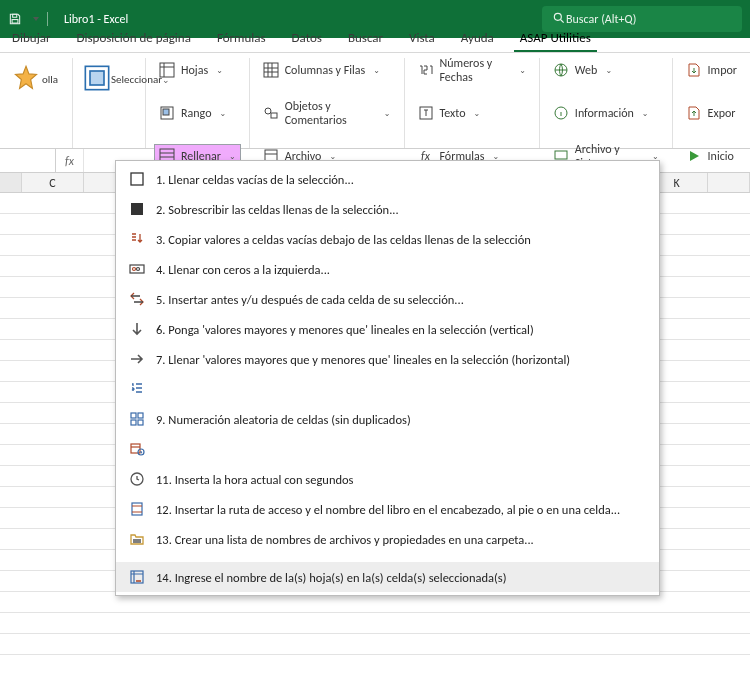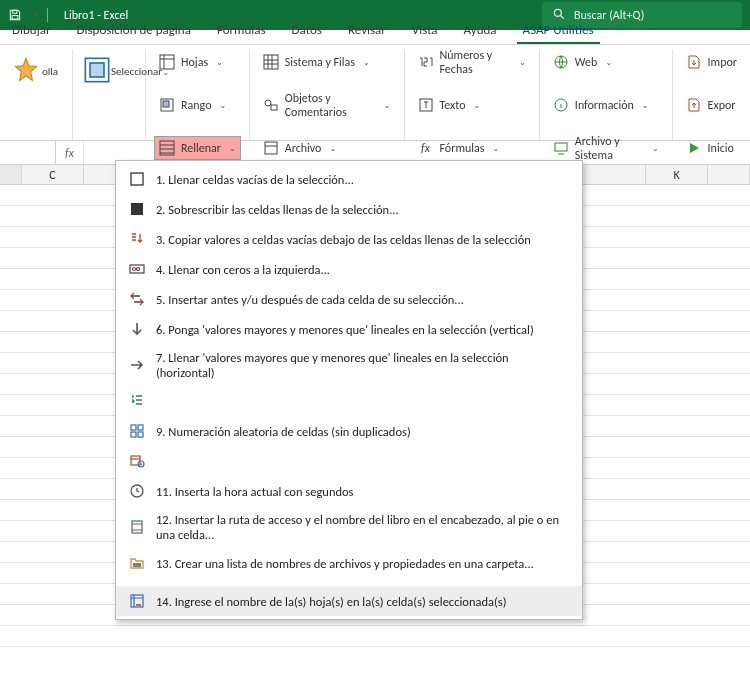--- a/index.html
+++ b/index.html
@@ -1,56 +1,56 @@
 <!DOCTYPE html>
 <html><head>
   <meta charset="utf-8">
   <style>
     * { margin:0; padding:0; box-sizing:border-box; }
     body { font-family:"Segoe UI","Calibri",sans-serif; font-size:12px; background:#fff; width:750px; height:678px; overflow:hidden; position:relative; }
 
-    .titlebar { background:#0f7038; height:30px; display:flex; align-items:center; color:#fff; padding:0 8px;text-align:right; }
+    .titlebar { background:#0f7038; height:38px; display:flex; align-items:center; color:#fff; padding:0 8px;text-align:right; }
     .tb-left  { display:flex; align-items:center; gap:8px; }
     .tb-icon  { width:14px; height:14px; display:flex; align-items:center; justify-content:center; opacity:.9; }
     .tb-icon svg { width:100%; height:100%; }
     .title    { margin-left:8px; font-size:12px; }
-    .searchbox { margin-left:auto; background:#1a8546; border-radius:4px; height:26px; min-width:200px; display:flex; align-items:center; padding:0 10px; gap:8px; color:#e7f3ea; }
+    .searchbox { margin-left:auto; background:#1a8546; border-radius:4px; height:26px; min-width:200px; display:flex; align-items:center; padding:0 10px; color:#e7f3ea; }
     .searchbox svg { width:14px; height:14px; }
     .searchtxt { font-size:12px; }
 
     .tabbar { border-bottom:1px solid #d8d8d8; height:15px; display:flex; align-items:flex-end; padding:0 6px; gap:14px; font-size:13px; }
     .tab { padding:6px 6px 7px; color:#3a3a3a; cursor:pointer; }
-    .tab.active { color:#0c4a6e; border-bottom:2px solid #0f7038; padding-bottom:5px; font-weight:400; }
+    .tab.active { color:#000000; border-bottom:2px solid #0f7038; padding-bottom:5px; font-weight:400; }
 
     .ribbon { height:96px; border-bottom:1px solid #cfcfcf; display:flex; align-items:flex-start; padding:5px 0 0 0; }
     .rgroup { display:flex; flex-direction:column; padding:0 8px; border-right:1px solid #e1e1e1; height:90px; justify-content:flex-start; gap:2px; }
     .rgroup.noborder { border-right:none; }
     .bigbtn { display:flex; flex-direction:row; align-items:center; justify-content:flex-start; width:56px; padding:4px 2px; font-size:11px; text-align:center; color:#3a3a3a; }
     .bigbtn .bigicon { width:32px; height:32px; margin-bottom:3px; display:flex; align-items:center; justify-content:center; }
     .bigbtn .bigicon svg { width:28px; height:28px; }
     .bigbtn .caret { font-size:9px; margin-top:-1px; color:#666; }
     .smallbtn { display:flex; align-items:center; gap:6px; padding:2px 4px; font-size:12px; color:#3a3a3a; height:24px; border:1px solid transparent; }
-    .smallbtn.active { border:1px solid #9aa0a6; background:#fca5a5; border-radius:0; }
+    .smallbtn.active { border:1px solid #9aa0a6; background:#f0abfc; border-radius:0; }
     .smallbtn .sicon { width:16px; height:16px; display:flex; align-items:center; justify-content:center; }
     .smallbtn .sicon svg { width:16px; height:16px; }
     .smallbtn .caret { font-size:8px; color:#555; margin-left:2px; }
     .col { display:flex; flex-direction:column; gap:19px; }
 
     .fbar { height:24px; border-bottom:1px solid #cfcfcf; display:flex; align-items:center; }
     .namebox { width:56px; border-right:1px solid #cfcfcf; height:100%; }
     .fxlabel { width:28px; display:flex; align-items:center; justify-content:center; font-style:italic; color:#6a6a6a; font-size:12px; border-right:1px solid #e4e4e4; height:100%; }
     .formulainput { flex:1; }
 
     .gridwrap { position:relative; }
     .colheaders { display:flex; height:20px; border-bottom:1px solid #cfcfcf; }
     .ch { border-right:1px solid #d6d6d6; display:flex; align-items:center; justify-content:center; font-size:12px; color:#333; background:#f3f3f3; }
     .rows .row { height:21px; border-bottom:1px solid #e3e3e3; }
 
     
-    .menu { position:absolute; left:115px; top:160px; width:468px; background:#fff; border:1px solid #bcbcbc; box-shadow:2px 3px 6px rgba(0,0,0,.25); padding:3px 0; font-size:12.5px; z-index:50; }
+    .menu { position:absolute; left:115px; top:160px; width:545px; background:#fff; border:1px solid #bcbcbc; box-shadow:2px 3px 6px rgba(0,0,0,.25); padding:3px 0; font-size:12.5px; z-index:50; }
     .mitem { display:flex; align-items:center; gap:10px; padding:6px 12px; color:#222; }
     .mitem.hover { background:#ededed;margin-top:8px; }
     .mitem .micon { width:18px; height:18px; display:flex; align-items:center; justify-content:center; flex:0 0 18px; }
     .mitem .micon svg { width:16px; height:16px; }
     .caretdown::after{content:"";display:inline-block;margin-left:3px;border-left:3px solid transparent;border-right:3px solid transparent;border-top:4px solid #555;vertical-align:middle;}
   </style>
 </head>
 <body>
 
 <div class="titlebar">
@@ -75,21 +75,21 @@
     </span>
     <span class="searchtxt">Buscar (Alt+Q)</span>
   </div>
 </div>
 
 <div class="tabbar">
   <div class="tab">Dibujar</div>
   <div class="tab">Disposición de página</div>
   <div class="tab">Fórmulas</div>
   <div class="tab">Datos</div>
-  <div class="tab">Revisar</div>
+  <div class="tab">Buscar</div>
   <div class="tab">Vista</div>
   <div class="tab">Ayuda</div>
   <div class="tab active">ASAP Utilities</div>
 </div>
 
 <div class="ribbon">
   <div class="rgroup">
     <div class="bigbtn">
       <span class="bigicon">
         <svg viewBox="0 0 24 24" fill="#f4b246" stroke="#c68a28" stroke-width="1">
@@ -151,21 +151,21 @@
 
   <div class="rgroup">
     <div class="col">
       <div class="smallbtn">
           <span class="sicon">
             <svg viewBox="0 0 16 16" fill="none" stroke="#444">
               <rect x="1" y="1" width="14" height="14"></rect>
               <path d="M5 1v14M9 1v14M1 6h14M1 10h14"></path>
             </svg>
           </span>
-          <span>Sistema y Filas</span>
+          <span>Columnas y Filas</span>
           <span class="caret">⌄</span>
         </div>
       <div class="smallbtn">
           <span class="sicon">
             <svg viewBox="0 0 16 16" fill="none" stroke="#444">
               <circle cx="5" cy="6" r="3"></circle>
               <rect x="8" y="8" width="6" height="5"></rect>
             </svg>
           </span>
           <span>Objetos y Comentarios</span>

